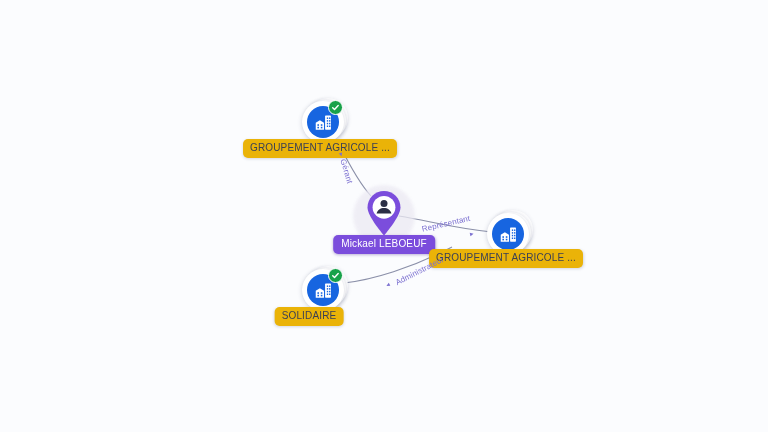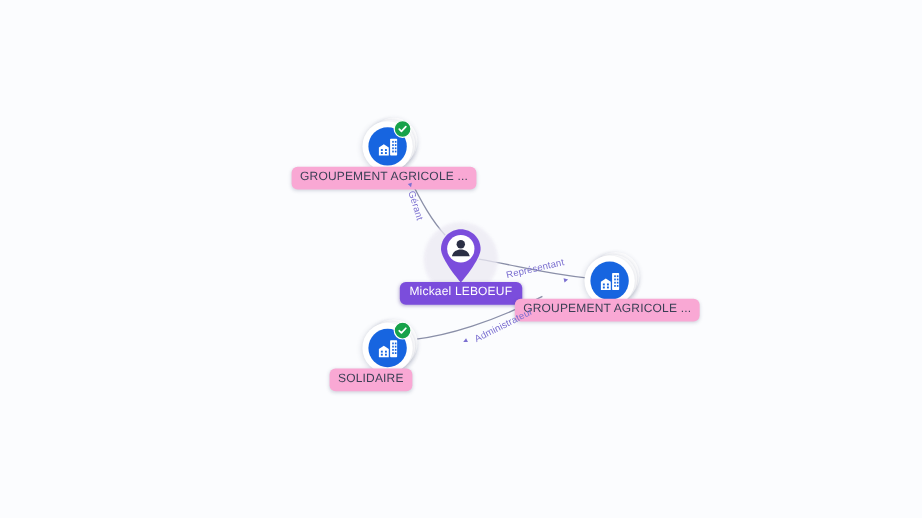--- a/index.html
+++ b/index.html
@@ -117,21 +117,21 @@
     width: 38px;
     height: 48px;
   }
   .person-pin svg { display: block; }
 
   
   .node-label {
     position: absolute;
     transform: translateX(-50%);
     white-space: nowrap;
-    background: #f9a8d4;
+    background: #eab308;
     color: #3a3f55;
     font-size: 10px;
     letter-spacing: 0.15px;
     padding: 3px 7px 4px 7px;
     border-radius: 5px;
     box-shadow: 0 1px 3px rgba(40,50,90,0.18);
     line-height: 12px;
   }
   .node-label.person {
     background: #7b4ddc;

